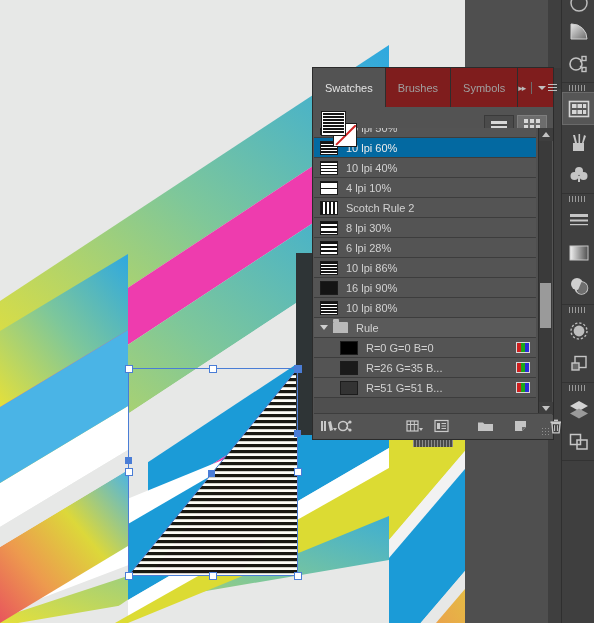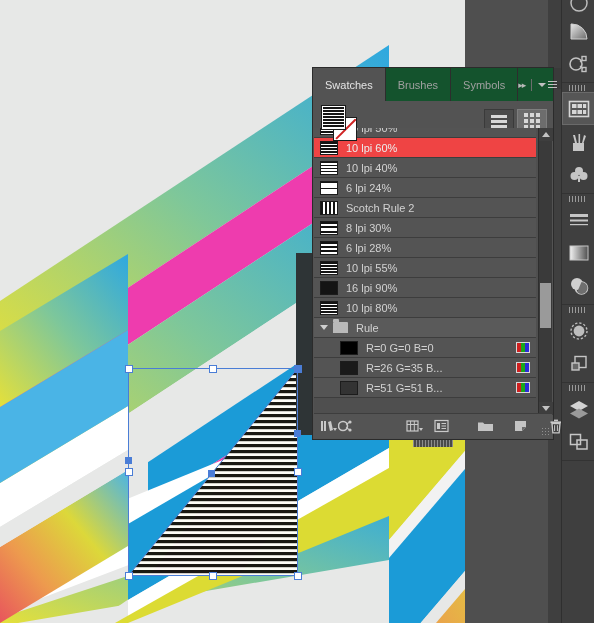--- a/index.html
+++ b/index.html
@@ -17,21 +17,21 @@
   
   #selection{position:absolute;left:0;top:0;width:594px;height:623px;pointer-events:none;}
 
   
   #swatches-panel{
     position:absolute;left:313px;top:68px;width:240px;height:371px;
     background:#535353;
     box-shadow:0 0 0 1px #2b2b2b;
     font-size:11px;color:#c8c8c8;
   }
-  .tabbar{height:33px;background:#14532d;position:relative;display:flex;align-items:stretch;}
+  .tabbar{height:39px;background:#7f1d1d;position:relative;display:flex;align-items:stretch;}
   .tab{
     display:flex;align-items:center;padding:0 12px;font-size:11px;color:#a0a0a0;
     border-right:1px solid #2d2d2d;cursor:default;
   }
   .tab.active{background:#535353;color:#e4e4e4;}
   .tabbar-right{margin-left:auto;display:flex;align-items:center;padding-right:6px;gap:6px;}
   .dblarrow{color:#b9b9b9;font-size:9px;letter-spacing:-1px;}
   .divline{width:1px;height:12px;background:#6d6d6d;}
   .menuico{display:flex;align-items:center;gap:2px;}
   .menuico .tri{width:0;height:0;border-left:4px solid transparent;border-right:4px solid transparent;border-top:4px solid #c0c0c0;}
@@ -57,21 +57,21 @@
   .vm-grid{display:grid;grid-template-columns:repeat(3,4px);grid-template-rows:repeat(3,4px);gap:2px;}
   .vm-grid i{display:block;width:4px;height:4px;background:#d8d8d8;}
 
   .list-wrap{position:absolute;left:1px;top:60px;width:238px;height:287px;background:#4f4f4f;overflow:hidden;}
   .list{position:absolute;left:0;top:-10px;width:222px;}
   .row{
     height:20px;display:flex;align-items:center;
     border-bottom:1px solid #3d3d3d;background:#545454;box-sizing:border-box;
     padding-left:6px;font-size:11px;color:#d2d2d2;
   }
-  .row.selected{background:#ef4444;color:#ececec;}
+  .row.selected{background:#0369a1;color:#ececec;}
   .row .thumb{width:18px;height:14px;margin-right:8px;flex:0 0 auto;border:1px solid #1c1c1c;background:#fff;box-sizing:border-box;overflow:hidden;position:relative;}
   .row .lbl{white-space:nowrap;overflow:hidden;}
   .row .rgbmark{margin-left:auto;margin-right:6px;width:14px;height:11px;border:1px solid #d8d8d8;box-sizing:border-box;display:flex;}
   .row .rgbmark i{flex:1;display:block;}
   .row .rgbmark i:nth-child(1){background:#d02020;}
   .row .rgbmark i:nth-child(2){background:#1aa81a;}
   .row .rgbmark i:nth-child(3){background:#2b2bd8;}
   .row.group{background:#5a5a5a;}
   .row .tri{width:0;height:0;border-left:4px solid transparent;border-right:4px solid transparent;border-top:5px solid #cfcfcf;margin-right:5px;}
   .row .folder{width:15px;height:11px;background:#b9b9b9;margin-right:8px;position:relative;border-radius:1px 1px 0 0;}
@@ -446,42 +446,42 @@
         <span class="lbl">10 lpi 60%</span>
       </div>
 
       <div class="row">
         <span class="thumb" style="background:repeating-linear-gradient(180deg,#141414 0 1.5px,#fff 1.5px 3px)"></span>
         <span class="lbl">10 lpi 40%</span>
       </div>
 
       <div class="row">
         <span class="thumb" style="background:repeating-linear-gradient(180deg,#141414 0 1px,#fff 1px 6px)"></span>
-        <span class="lbl">6 lpi 24%</span>
+        <span class="lbl">4 lpi 10%</span>
       </div>
 
 
       <div class="row">
         <span class="thumb" style="background:repeating-linear-gradient(90deg,#141414 0 2px,#fff 2px 4px)"></span>
         <span class="lbl">Scotch Rule 2</span>
       </div>
 
       <div class="row">
         <span class="thumb" style="background:repeating-linear-gradient(180deg,#141414 0 1.6px,#fff 1.6px 4.5px)"></span>
         <span class="lbl">8 lpi 30%</span>
       </div>
 
       <div class="row">
         <span class="thumb" style="background:repeating-linear-gradient(180deg,#141414 0 2px,#fff 2px 4px)"></span>
         <span class="lbl">6 lpi 28%</span>
       </div>
 
       <div class="row">
         <span class="thumb" style="background:repeating-linear-gradient(180deg,#141414 0 2.2px,#fff 2.2px 3px)"></span>
-        <span class="lbl">10 lpi 55%</span>
+        <span class="lbl">10 lpi 86%</span>
       </div>
 
       <div class="row">
         <span class="thumb" style="background:repeating-linear-gradient(180deg,#141414 0 2.6px,#fff 2.6px 3px)"></span>
         <span class="lbl">16 lpi 90%</span>
       </div>
 
       <div class="row">
         <span class="thumb" style="background:repeating-linear-gradient(180deg,#141414 0 2.4px,#fff 2.4px 3px)"></span>
         <span class="lbl">10 lpi 80%</span>

